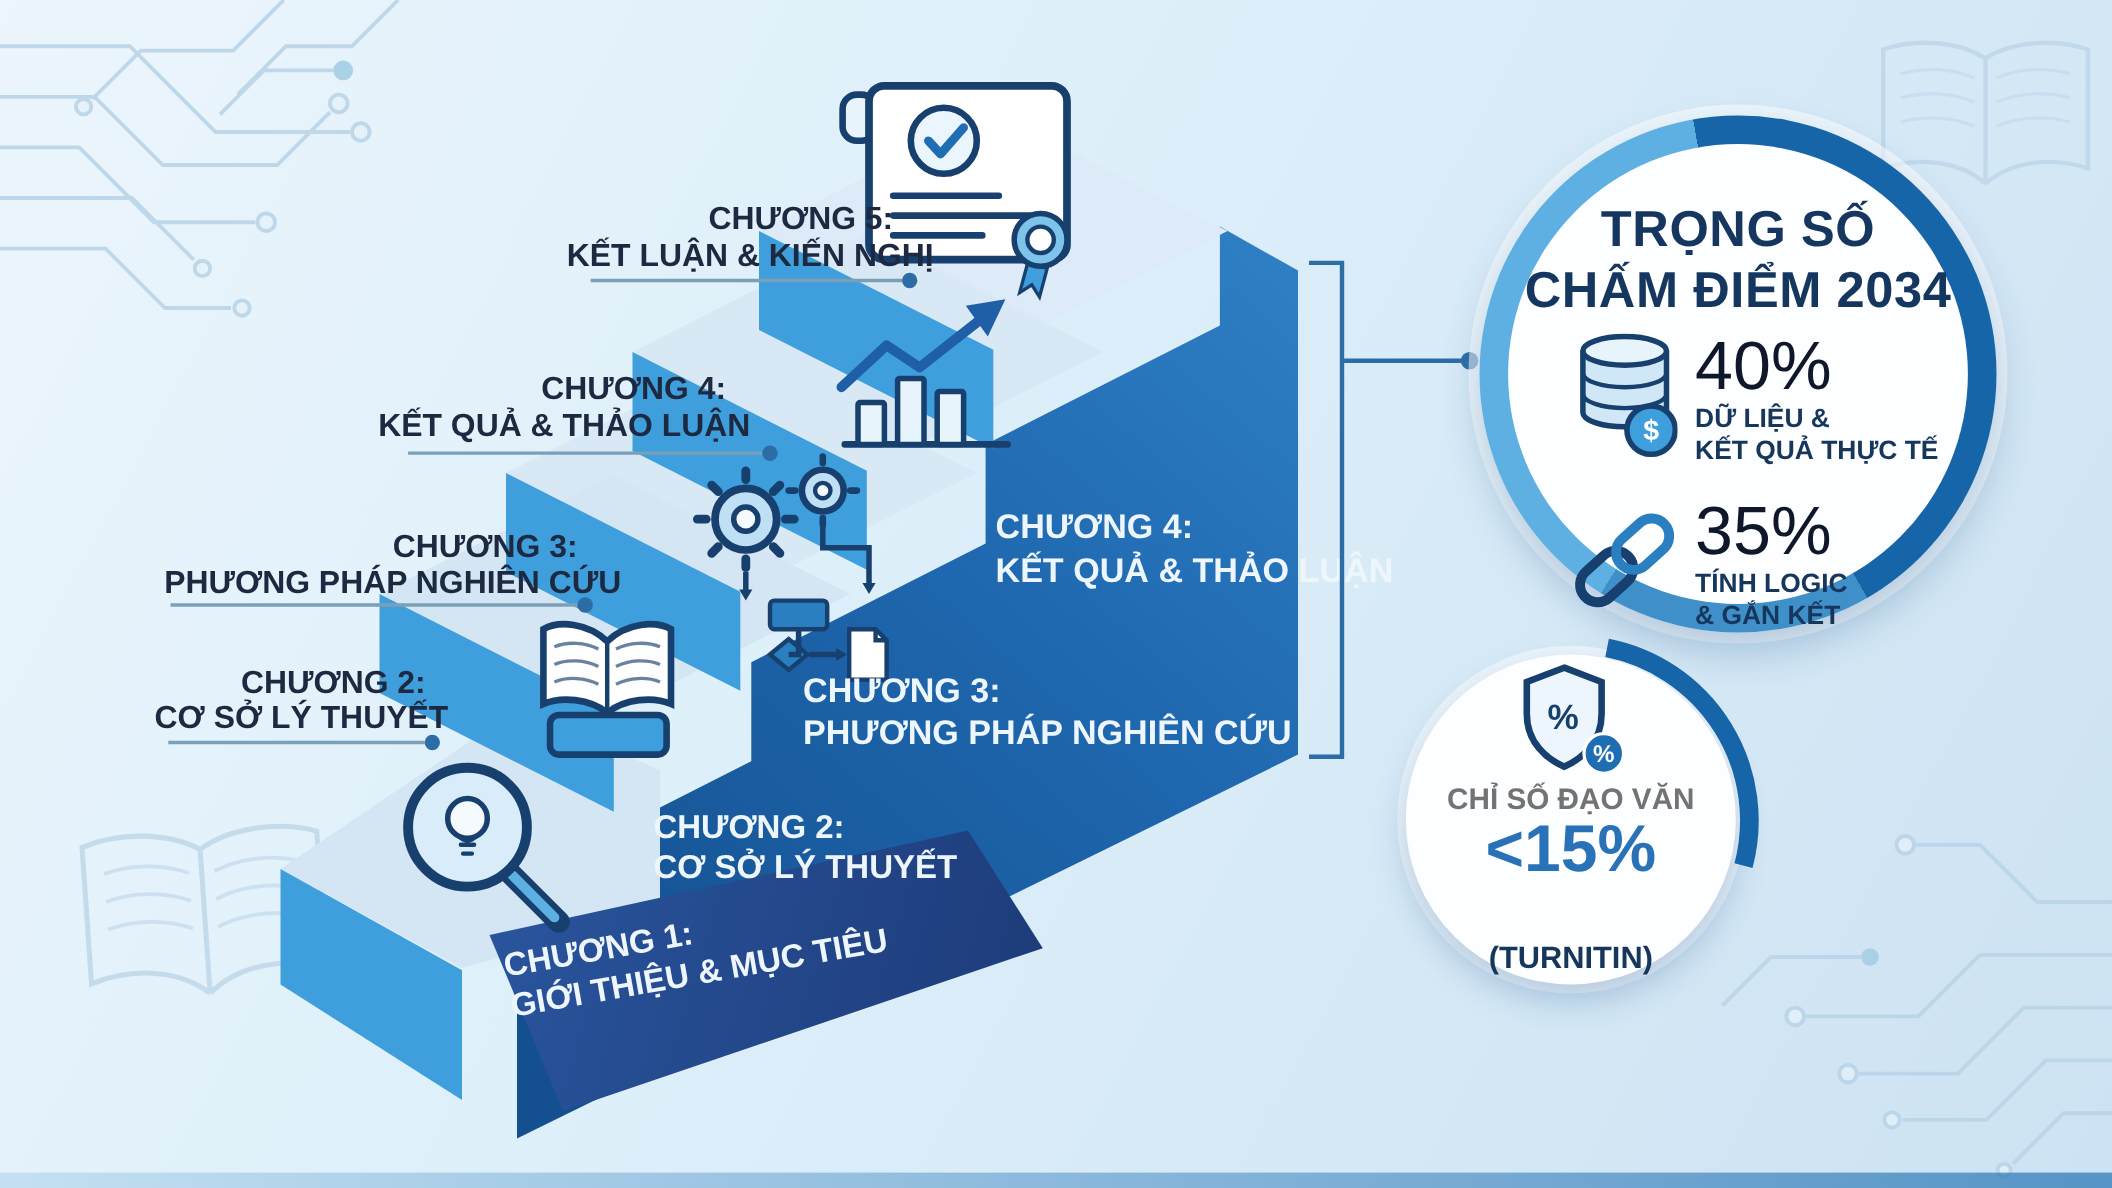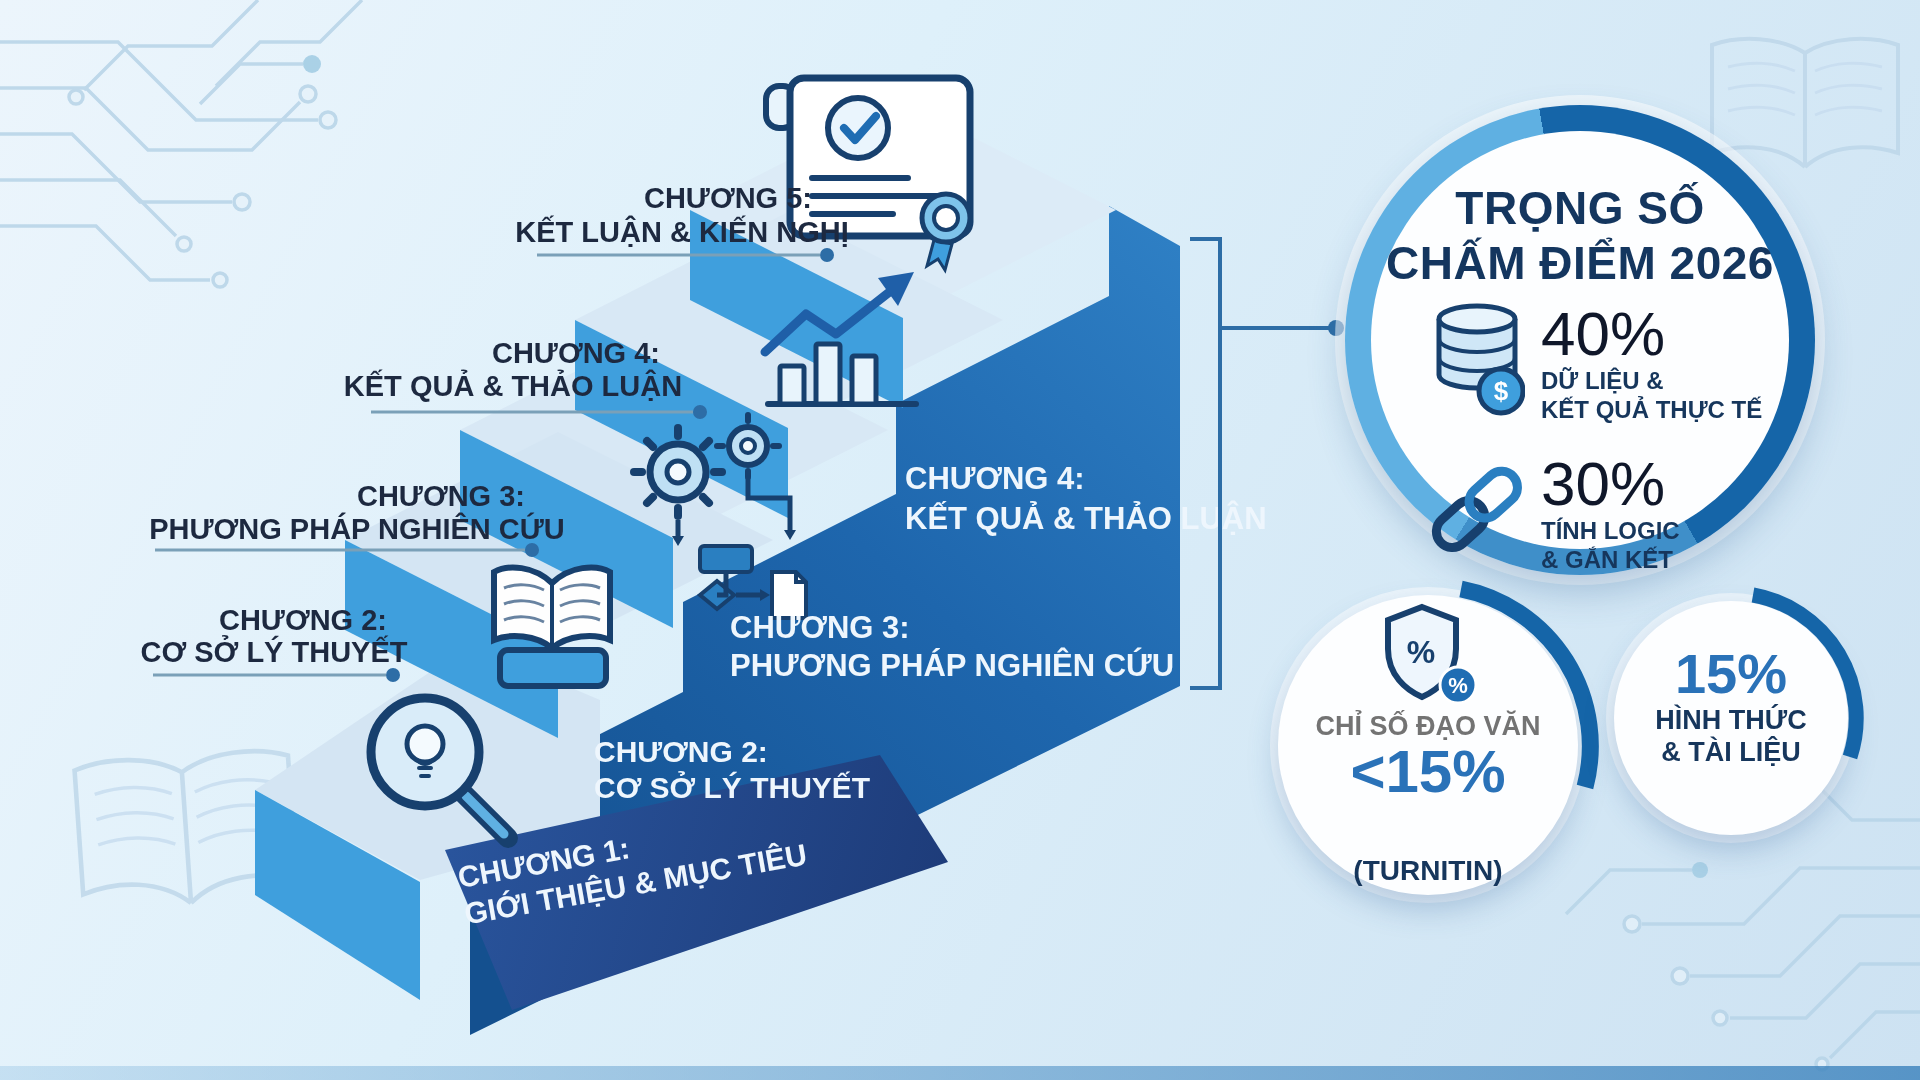--- a/index.html
+++ b/index.html
@@ -235,21 +235,21 @@
       <path d="M1190,239 H1220 V688 H1190"></path>
       <line x1="1220" y1="328" x2="1332" y2="328"></line>
     </g>
     <circle cx="1336" cy="328" r="8" fill="#2d6da6"></circle>
   </svg>
 
   <div class="big-circle">
     <div class="big-inner">
       <div class="bc-title">
         <div>TRỌNG SỐ</div>
-        <div>CHẤM ĐIỂM 2026</div>
+        <div>CHẤM ĐIỂM 2034</div>
       </div>
       <div class="bc-row r1">
         <svg class="bc-icon" width="96" height="116" viewBox="0 0 96 116">
           <path d="M10,16 v56 a38,13 0 0 0 76,0 v-56" fill="#cfe7f7" stroke="#17406e" stroke-width="5"></path>
           <ellipse cx="48" cy="16" rx="38" ry="13" fill="#e8f4fc" stroke="#17406e" stroke-width="5"></ellipse>
           <path d="M10,36 a38,13 0 0 0 76,0 M10,55 a38,13 0 0 0 76,0" fill="none" stroke="#17406e" stroke-width="4"></path>
           <circle cx="72" cy="88" r="22" fill="#3f9fdd" stroke="#17406e" stroke-width="5"></circle>
           <text x="72" y="97" text-anchor="middle" font-size="26" font-weight="bold" fill="#ffffff">$</text>
         </svg>
         <div>
@@ -261,21 +261,21 @@
         </div>
       </div>
       <div class="bc-row r2">
         <svg class="bc-icon" width="96" height="110" viewBox="0 0 96 110">
           <g transform="translate(48,55) rotate(-42)">
             <rect x="-50" y="-15" width="54" height="32" rx="16" fill="none" stroke="#17406e" stroke-width="9"></rect>
             <rect x="-6" y="-15" width="54" height="32" rx="16" fill="none" stroke="#2a7fc1" stroke-width="9"></rect>
           </g>
         </svg>
         <div>
-          <div class="bc-pct">30%</div>
+          <div class="bc-pct">35%</div>
           <div class="bc-label">
             <div>TÍNH LOGIC</div>
             <div>&amp; GẮN KẾT</div>
           </div>
         </div>
       </div>
     </div>
   </div>
 
   <div class="small-circle circle-a">
@@ -286,26 +286,16 @@
       <path d="M52,4 L86,17 V46 C86,72 68,87 52,94 C36,87 18,72 18,46 V17 Z" fill="#eef6fd" stroke="#17406e" stroke-width="6"></path>
       <text x="51" y="60" text-anchor="middle" font-size="32" font-weight="bold" fill="#17406e">%</text>
       <circle cx="88" cy="82" r="18" fill="#1f6db3" stroke="#ffffff" stroke-width="3"></circle>
       <text x="88" y="90" text-anchor="middle" font-size="22" font-weight="bold" fill="#ffffff">%</text>
     </svg>
     <div class="ca-label">CHỈ SỐ ĐẠO VĂN</div>
     <div class="ca-value">&lt;15%</div>
     <div class="ca-note">(TURNITIN)</div>
   </div>
 
-  <div class="small-circle circle-b">
-    <svg class="arc-svg" width="274" height="274">
-      <path d="M159,14 A125,125 0 0 1 256,176" fill="none" stroke="#1565a8" stroke-width="15"></path>
-    </svg>
-    <div class="cb-pct">15%</div>
-    <div class="cb-label">
-      <div>HÌNH THỨC</div>
-      <div>&amp; TÀI LIỆU</div>
-    </div>
-  </div>
 
 
   <div class="bottom-strip"></div>
 </div>
 
 </body></html>

